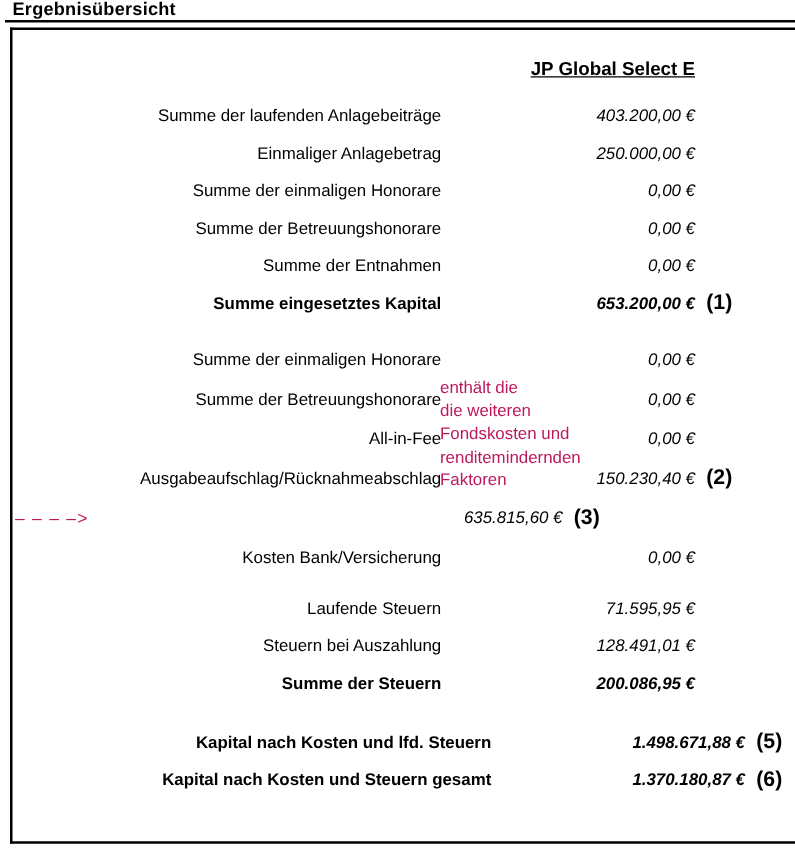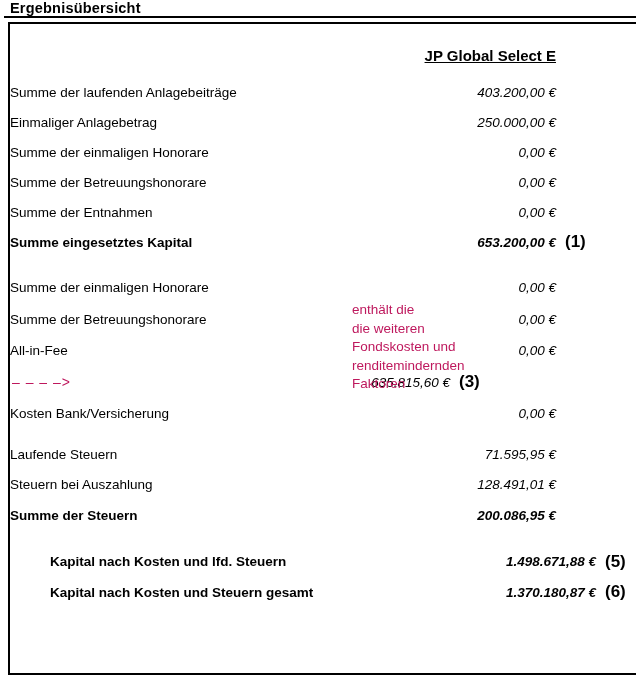--- a/index.html
+++ b/index.html
@@ -18,21 +18,21 @@
   .box{
     position:absolute;left:8px;top:22px;width:628px;height:653px;
     border:2px solid #000;border-right:none;box-sizing:border-box;
   }
   .row{
     display:grid;
     grid-template-columns:343px 97px 106px 1fr;
     align-items:center;
     font-size:13.5px;
   }
-  .row .label{white-space:nowrap;}
+  .row .label{text-align:right;white-space:nowrap;}
   .row .mid{white-space:nowrap;padding-left:2px;}
   .row .value{text-align:right;white-space:nowrap;font-style:italic;}
   .row .marker{
     padding-left:9px;font-weight:bold;font-size:17px;white-space:nowrap;
   }
   .row.bold .label,.row.bold .value{font-weight:bold;}
   .header-row{margin-top:16px;height:30px;display:grid;align-items:center;}
   .header-row .fund{
     grid-column:1;width:546px;text-align:right;
     font-weight:bold;font-size:15px;white-space:nowrap;text-decoration:underline;
@@ -112,20 +112,26 @@
         <span class="value">0,00 €</span>
         <span class="marker"></span>
     </div>
     <div class="row">
       <span class="label">All-in-Fee</span>
         <span class="mid"></span>
         <span class="value">0,00 €</span>
         <span class="marker"></span>
     </div>
     <div class="row">
+      <span class="label">Ausgabeaufschlag/Rücknahmeabschlag</span>
+        <span class="mid"></span>
+        <span class="value">150.230,40 €</span>
+        <span class="marker">(2)</span>
+    </div>
+    <div class="row">
         <span class="mid red arrow">– – – –&gt;</span>
         <span class="value">635.815,60 €</span>
         <span class="marker">(3)</span>
     </div>
     <div class="row">
       <span class="label">Kosten Bank/Versicherung</span>
         <span class="mid"></span>
         <span class="value">0,00 €</span>
         <span class="marker"></span>
     </div>

